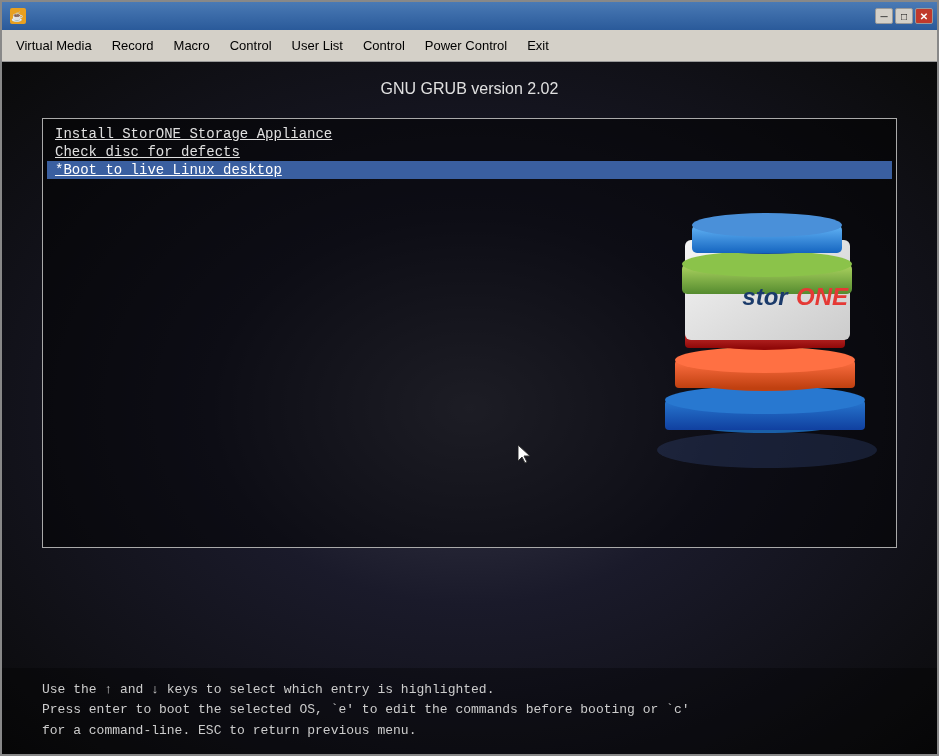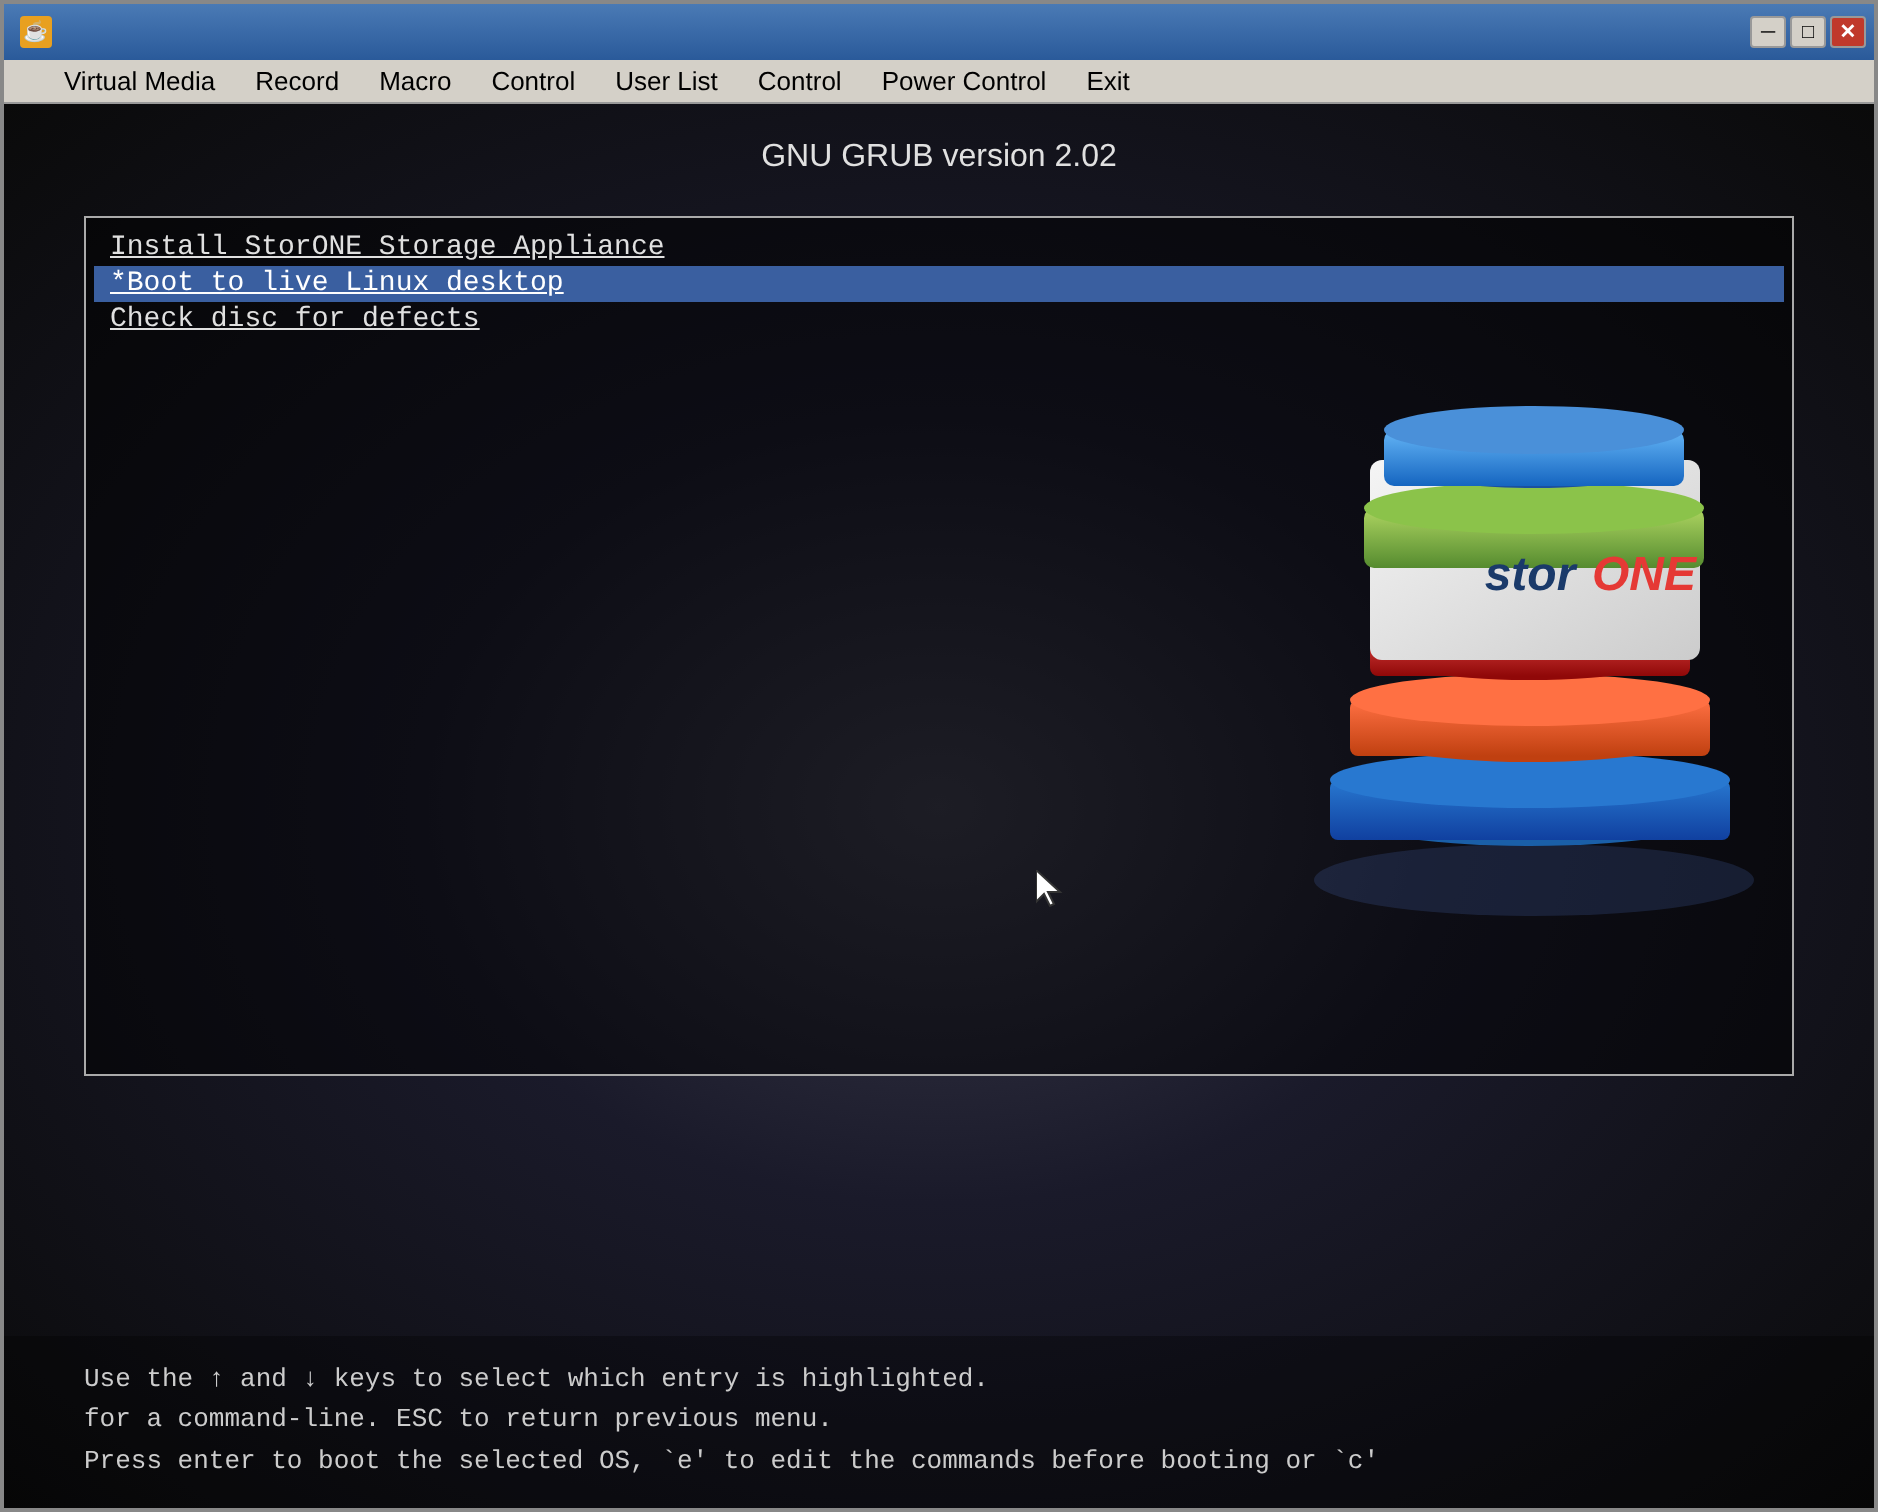--- a/index.html
+++ b/index.html
@@ -75,24 +75,24 @@
       font-weight: bold;
     }
 
     .btn-minimize { background: #d4d0c8; color: #000; }
     .btn-maximize { background: #d4d0c8; color: #000; }
     .btn-close { background: #c0392b; color: #fff; }
 
     
     .menubar {
       background: #d4d0c8;
-      height: 22px;
-      display: flex;
-      align-items: center;
-      padding: 0 20px;
+      height: 32px;
+      display: flex;
+      align-items: center;
+      padding: 0 4px;
       border-bottom: 1px solid #999;
       flex-shrink: 0;
     }
 
     .menu-item {
       padding: 3px 10px;
       font-size: 13px;
       color: #000;
       cursor: pointer;
       border-radius: 2px;
@@ -209,22 +209,22 @@
 
   <div class="content">
     <div class="grub-screen">
 
       <div class="grub-header">GNU GRUB  version 2.02</div>
 
       <div class="grub-content">
         <div class="grub-menu-area">
           <div class="grub-box">
             <div class="grub-item">Install StorONE Storage Appliance</div>
+            <div class="grub-item">Check disc for defects</div>
             <div class="grub-item selected">*Boot to live Linux desktop</div>
-            <div class="grub-item">Check disc for defects</div>
           </div>
         </div>
 
         <svg class="storone-svg" viewBox="0 0 300 320" xmlns="http://www.w3.org/2000/svg">
 
           <ellipse cx="150" cy="290" rx="110" ry="18" fill="rgba(100,150,255,0.15)"></ellipse>
 
           <ellipse cx="148" cy="255" rx="100" ry="18" fill="#1a5fa8"></ellipse>
           <rect x="48" y="240" width="200" height="30" rx="4" fill="url(#blueGrad)"></rect>
           <ellipse cx="148" cy="240" rx="100" ry="14" fill="#2878d0"></ellipse>
@@ -280,19 +280,19 @@
 
         <div style="position:absolute; left:516px; top:335px; z-index:10; pointer-events:none;">
           <svg width="16" height="20" viewBox="0 0 16 20">
             <polygon points="0,0 0,16 4,12 7,18 9,17 6,11 12,11" fill="white" stroke="#333" stroke-width="1"></polygon>
           </svg>
         </div>
       </div>
 
       <div class="grub-footer">
         <div>Use the ↑ and ↓ keys to select which entry is highlighted.</div>
+        <div>Press enter to boot the selected OS, `e' to edit the commands before booting or `c'</div>
         <div>for a command-line. ESC to return previous menu.</div>
-        <div>Press enter to boot the selected OS, `e' to edit the commands before booting or `c'</div>
       </div>
 
     </div>
   </div>
 </div>
 
 </body></html>

